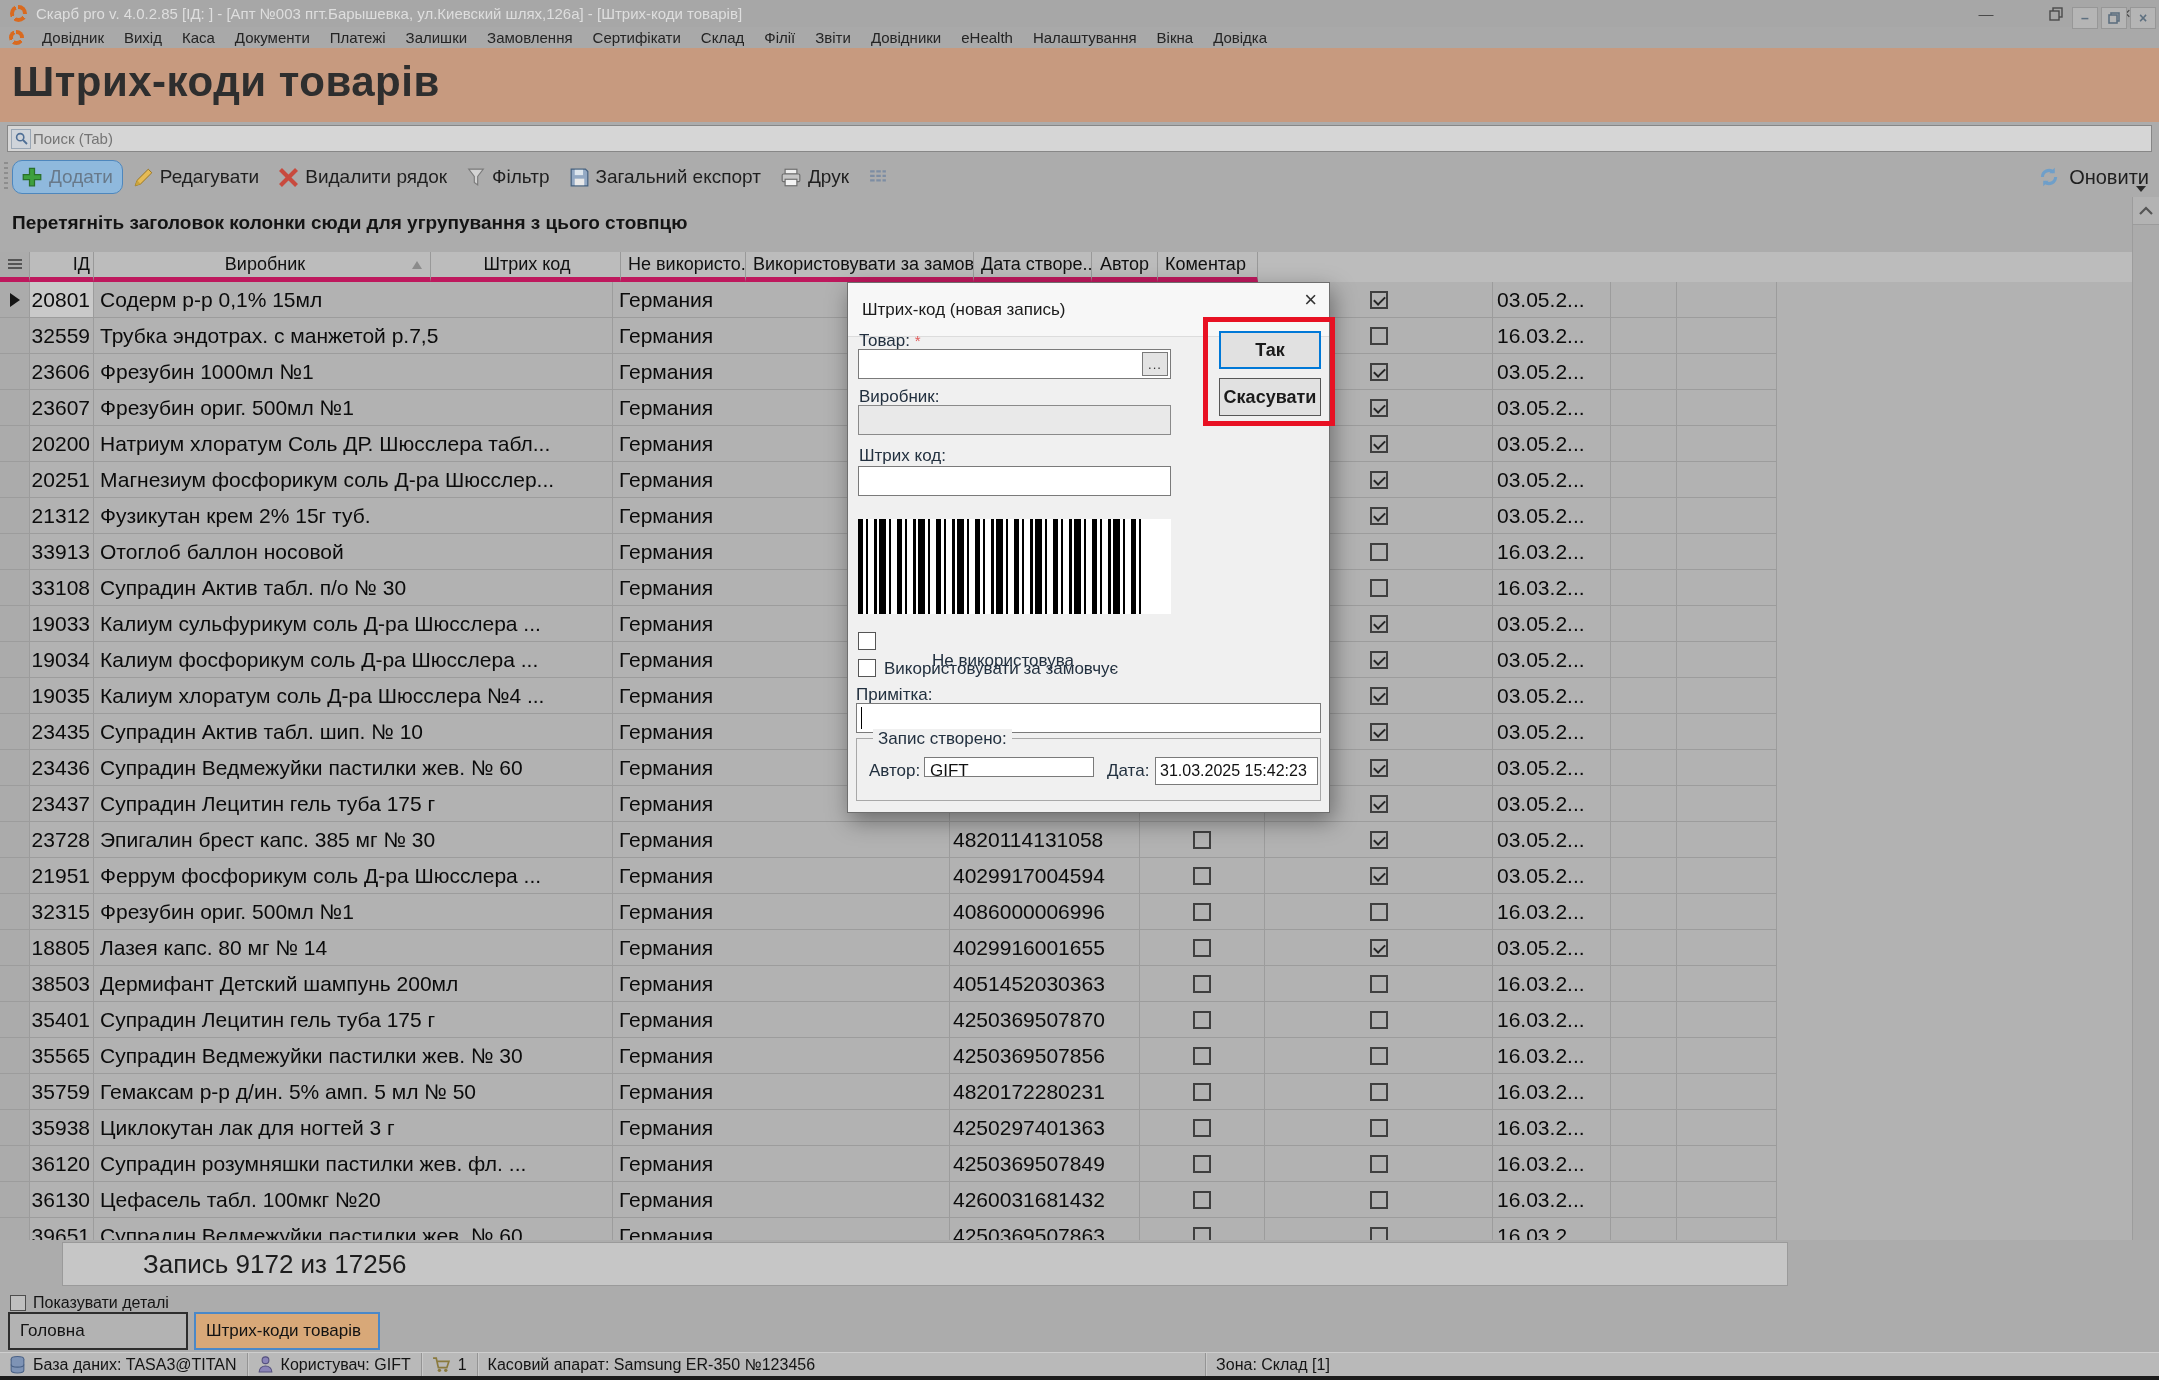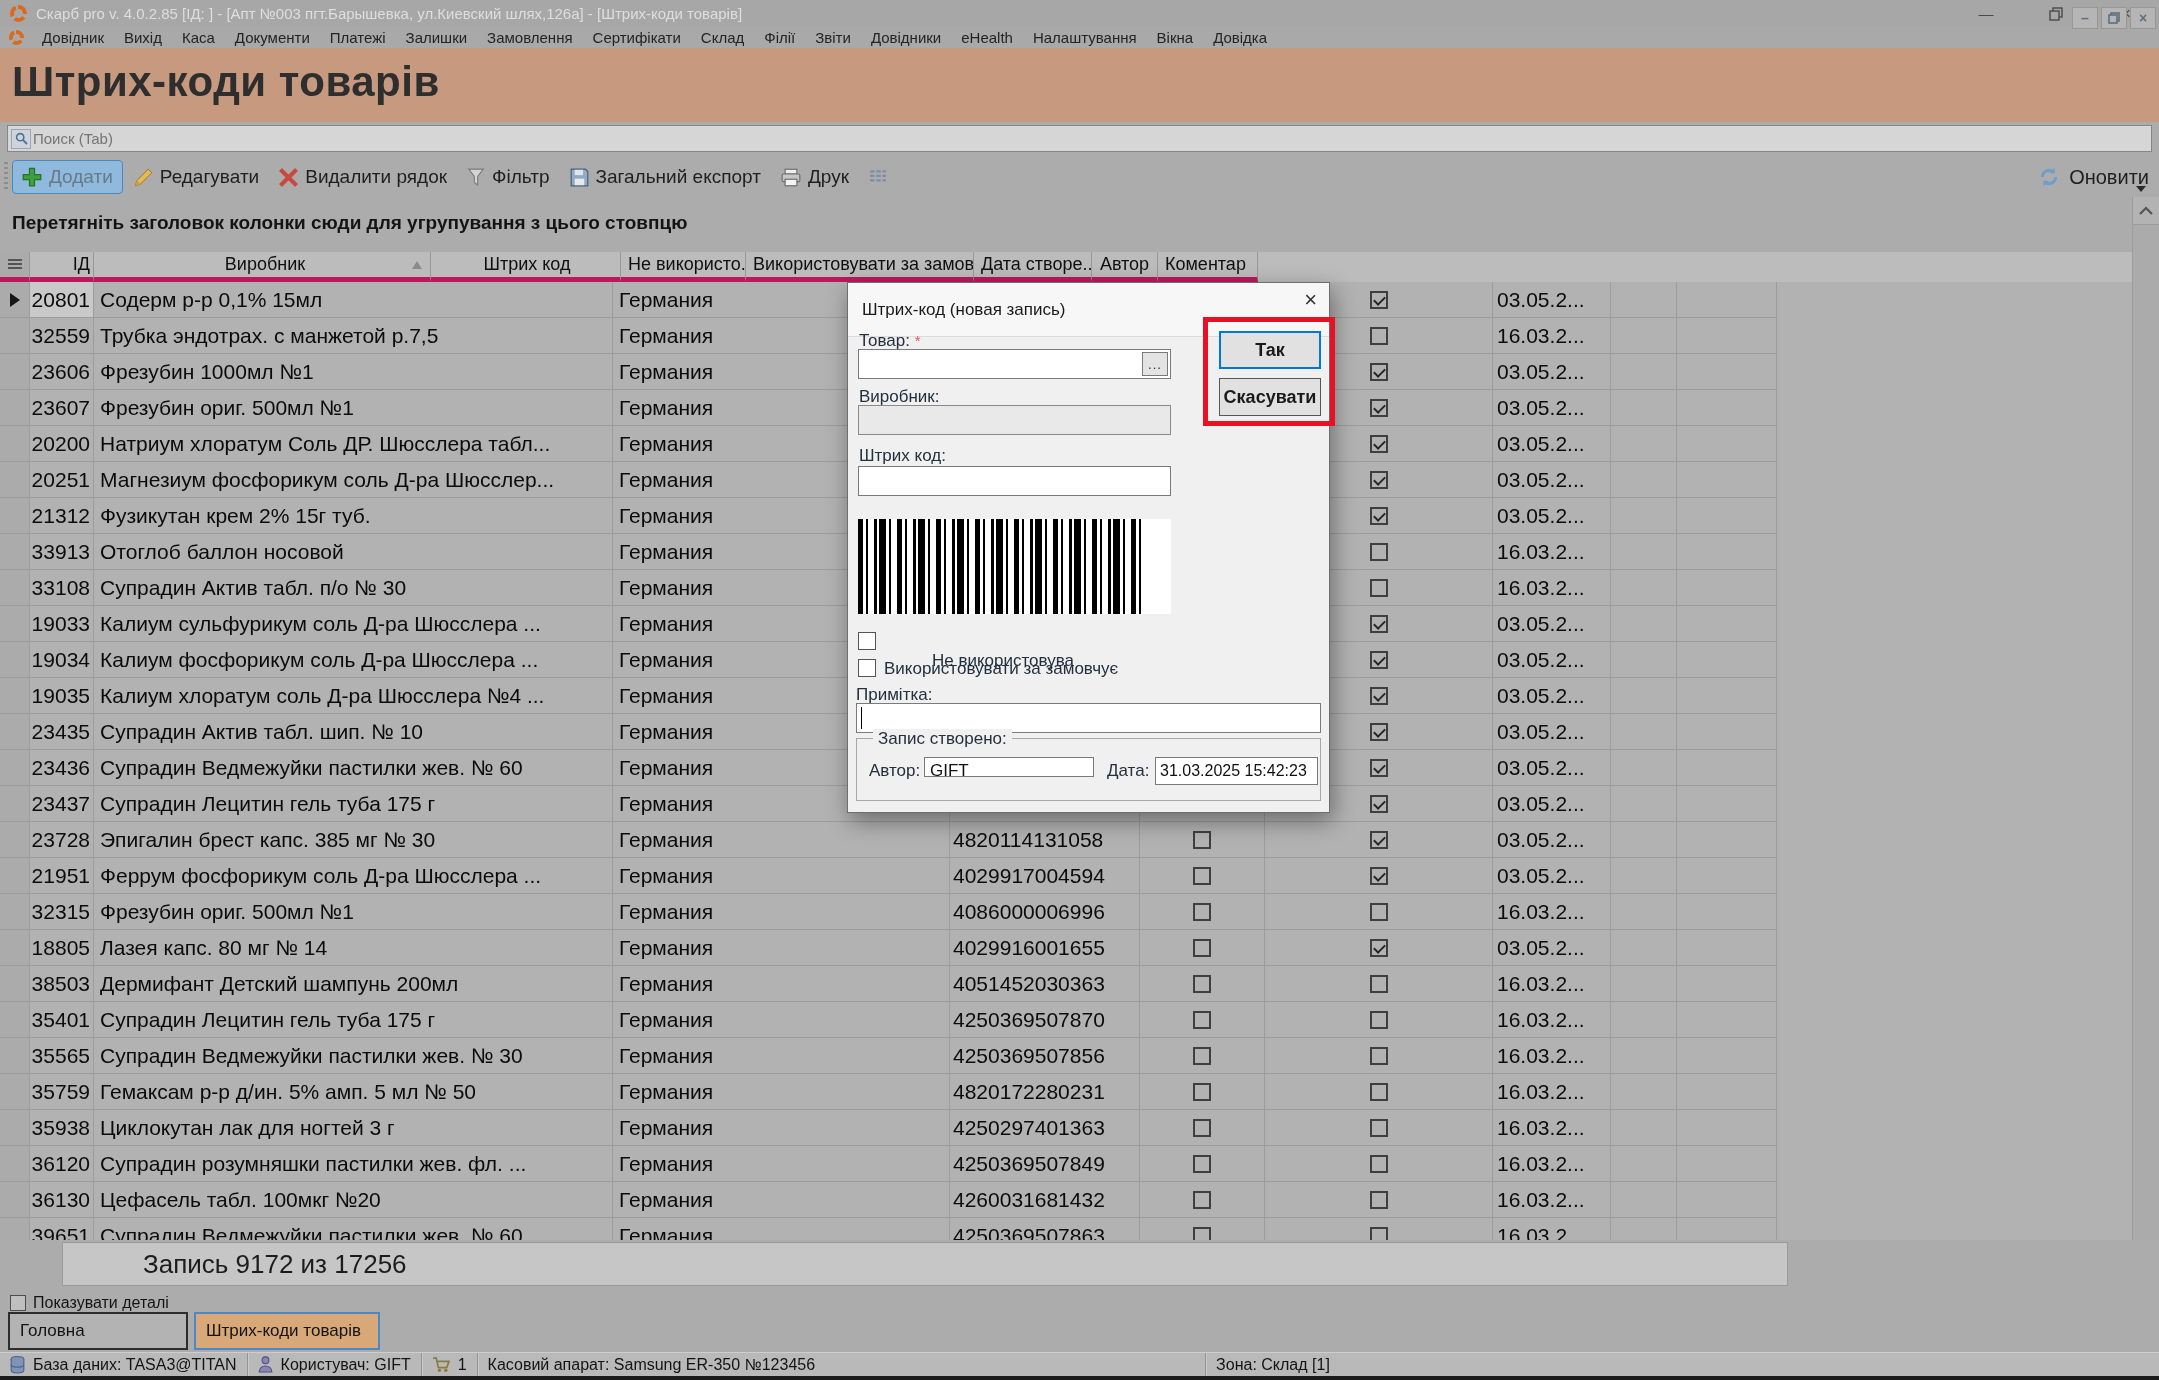--- a/index.html
+++ b/index.html
@@ -34,21 +34,21 @@
   .searchrow{position:absolute;left:0;top:122px;width:2159px;height:35px;}
   .searchfield{position:absolute;left:7px;top:3px;width:2145px;height:27px;background:#d6d6d6;border:1px solid #878787;display:flex;align-items:center;}
   .searchicon{width:20px;height:20px;margin:0 2px 0 3px;border:1px solid #9aa7b5;background:#cfd4da;display:flex;align-items:center;justify-content:center;}
   .searchinput{flex:1;border:none;background:transparent;font-family:"Liberation Sans",sans-serif;font-size:15px;color:#6e6e6e;outline:none;}
 
   
   .toolbar{position:absolute;left:0;top:157px;width:2159px;height:40px;display:flex;align-items:center;}
   .grip{width:8px;height:30px;margin-left:2px;background:repeating-linear-gradient(180deg,#8d8d8d 0 2px,transparent 2px 5px);background-size:4px 100%;background-repeat:repeat-y;background-position:2px 0;}
   .tbtn{display:flex;align-items:center;gap:7px;height:34px;padding:0 9px;font-size:19px;color:#1f1f1f;white-space:nowrap;margin-left:2px;}
   .tbtn svg{flex:none;}
-  .tbtn-add{background:#8fb9dd;border:1px solid #4e87bd;border-radius:4px;color:#68798a;}
+  .tbtn-add{background:#8fb9dd;border:1px solid #4e87bd;border-radius:10px;color:#68798a;}
   .toolbar-right{position:absolute;right:10px;top:0;height:40px;display:flex;align-items:center;gap:8px;font-size:20px;color:#1f1f1f;}
   .caret-down{position:absolute;right:3px;top:29px;width:0;height:0;border-left:5px solid transparent;border-right:5px solid transparent;border-top:6px solid #2a2a2a;}
 
   
   .hintrow{position:absolute;left:0;top:197px;width:1753px;height:55px;}
   .hint{margin:15px 0 0 12px;font-size:19px;font-weight:bold;color:#141414;}
 
   
   .thead{position:absolute;left:0;top:252px;width:2132px;height:30px;display:flex;background:#bcbcbc;font-size:18px;color:#101010;}
   .hcell{border-right:1px solid #999;border-bottom:5px solid #be185d;display:flex;align-items:center;justify-content:center;overflow:hidden;white-space:nowrap;position:relative;}

